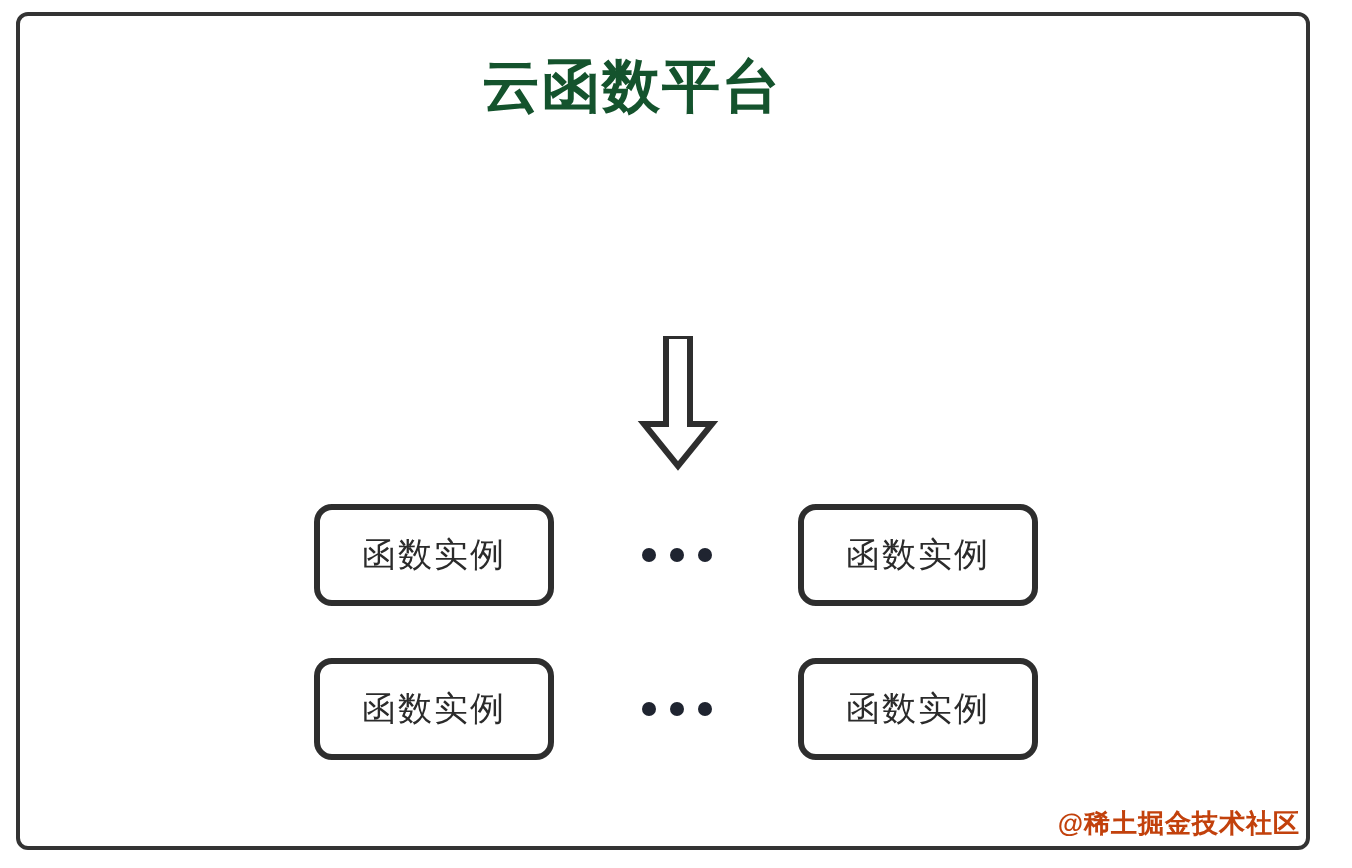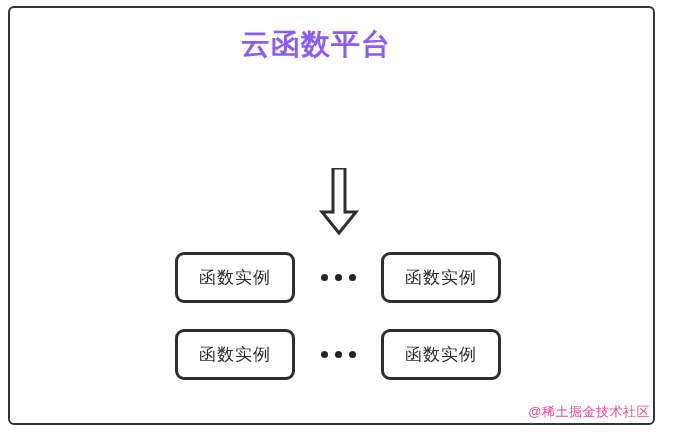--- a/index.html
+++ b/index.html
@@ -36,21 +36,21 @@
 
   
   .platform-title {
     position: absolute;
     left: 0;
     top: 26px;
     width: 632px;
     text-align: center;
     font-size: 29px;
     font-weight: bold;
-    color: #8b5cf6;
+    color: #14532d;
     letter-spacing: 1px;
     line-height: 36px;
     white-space: nowrap;
   }
 
   
   .cloud-function-box {
     position: absolute;
     left: 255px;
     top: 102px;
@@ -86,20 +86,21 @@
 
   
   .instance-row {
     position: absolute;
     left: 0;
     width: 676px;
     height: 52px;
     display: flex;
     align-items: center;
     justify-content: center;
+    gap: 18px;
   }
   .instance-row.row-1 { top: 251px; }
   .instance-row.row-2 { top: 328px; }
 
   .instance-box {
     width: 120px;
     height: 51px;
     box-sizing: border-box;
     border: 3px solid #2e2e2e;
     border-radius: 9px;
@@ -130,24 +131,25 @@
     border-radius: 50%;
     background: #1f2430;
   }
 
   
   .watermark {
     position: absolute;
     right: 26px;
     bottom: 16px;
     font-size: 13px;
-    color: #ec4899;
+    color: #c2410c;
     letter-spacing: 0.5px;
     line-height: 1;
     white-space: nowrap;
+    font-weight: bold;
   }
 </style>
 </head>
 <body>
 
 <div id="diagram-root">
 
   <div class="platform-frame"></div>
 
   <div class="platform-title">云函数平台</div>

